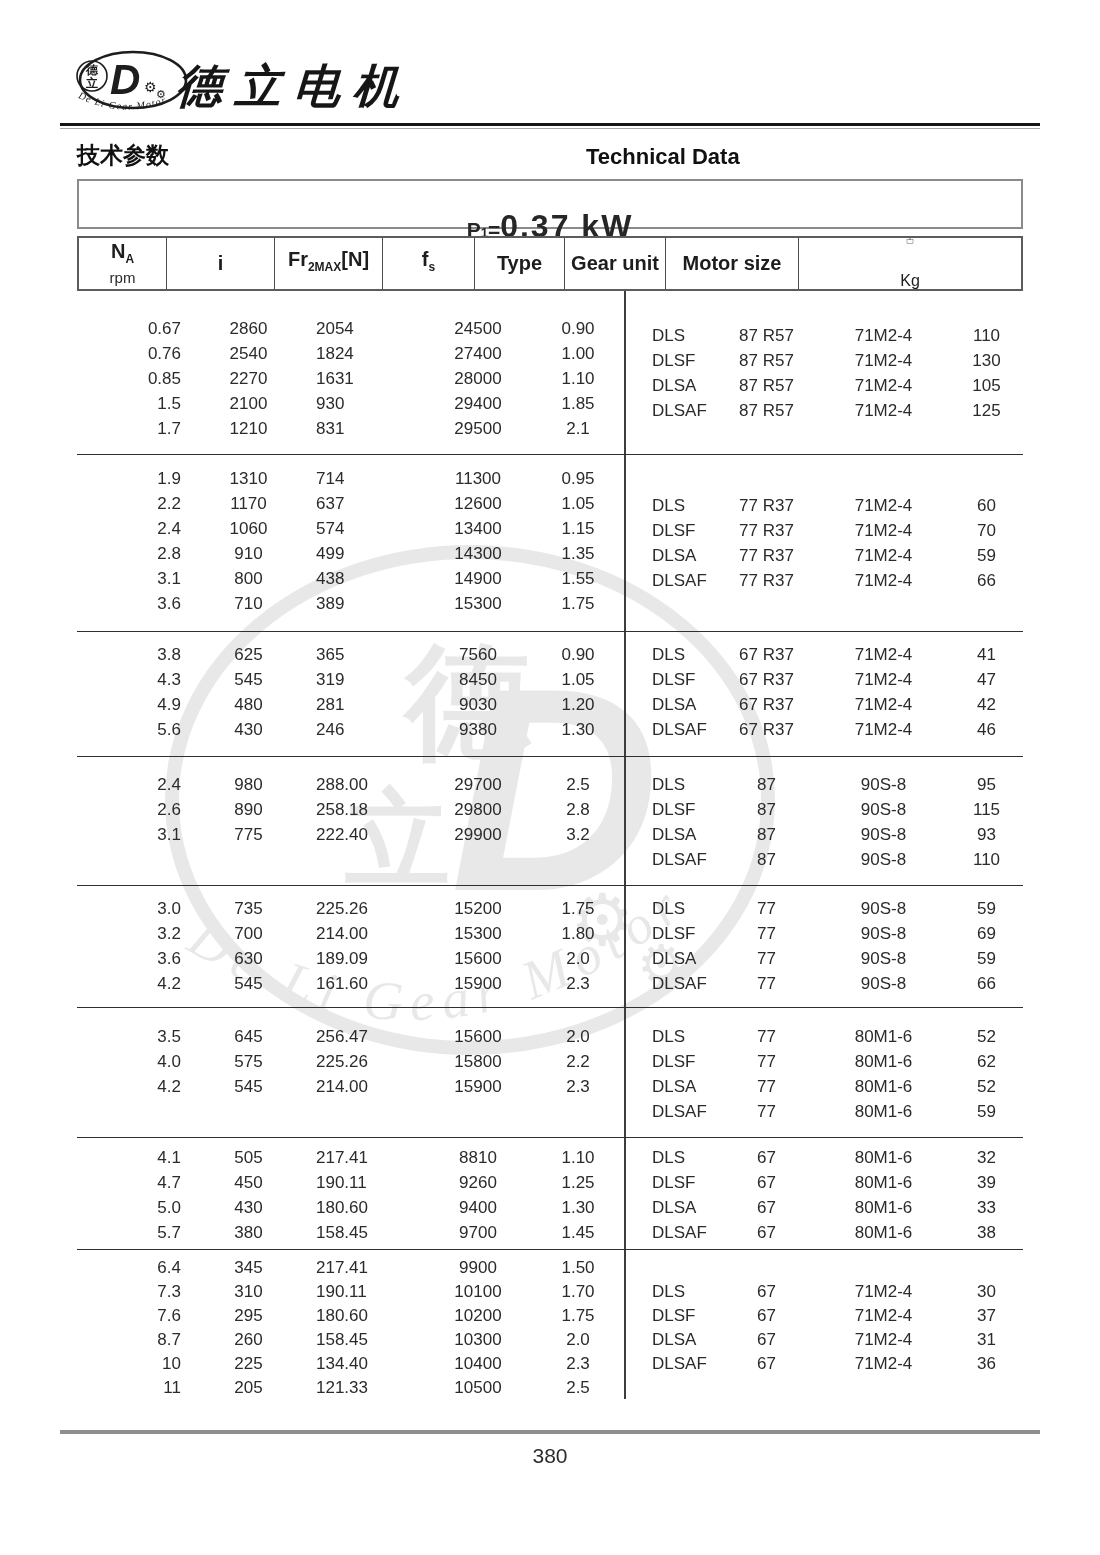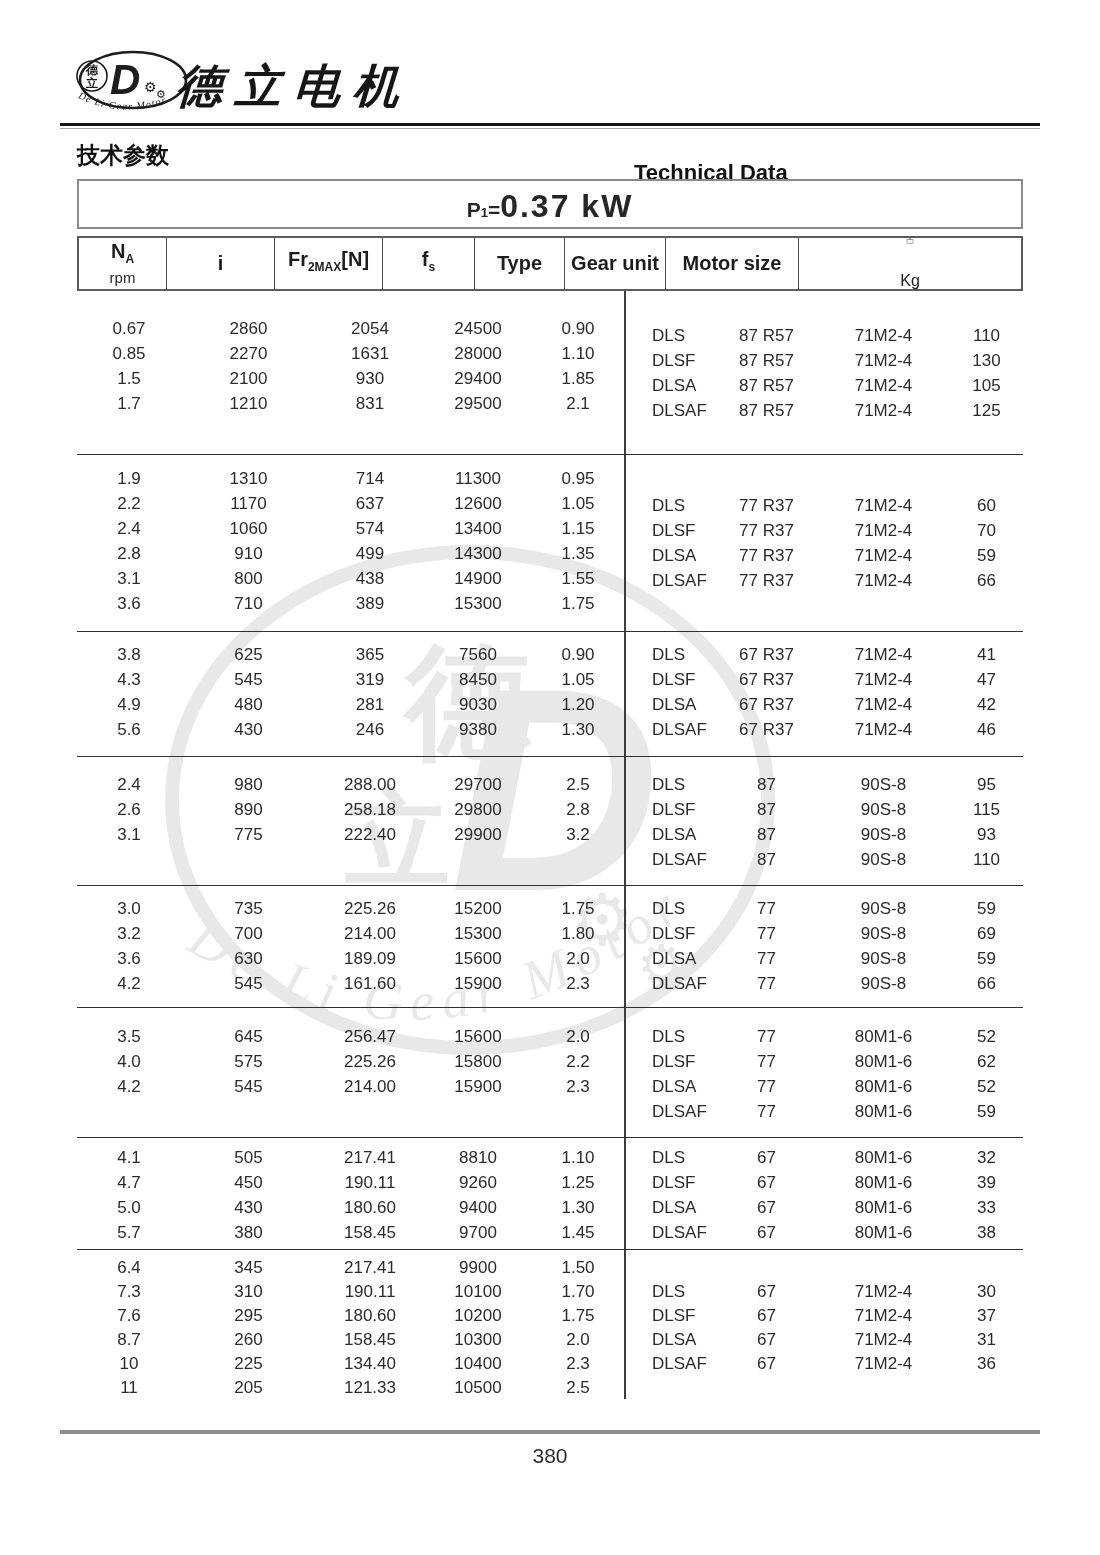--- a/index.html
+++ b/index.html
@@ -13,32 +13,32 @@
   .logo-svg { position:absolute; left:66px; top:46px; width:134px; height:80px; }
   .brand-cn {
     position:absolute; left:176px; top:56px; font-size:46px; font-weight:bold;
     font-family:"Liberation Serif", serif; letter-spacing:13px; color:#161616;
     font-style:italic; transform:skewX(-3deg);
   }
   .top-rule { position:absolute; left:60px; top:123px; width:980px; height:3px; background:#151515; }
   .sub-rule { position:absolute; left:60px; top:128px; width:980px; height:1px; background:#a8a8a8; }
 
   .title-cn { position:absolute; left:77px; top:140px; font-size:23px; font-weight:bold; color:#111; }
-  .title-en { position:absolute; left:586px; top:160px; font-size:22px; font-weight:bold; color:#111;margin-left:48px; }
+  .title-en { position:absolute; left:586px; top:144px; font-size:22px; font-weight:bold; color:#111; }
 
   
   .power-box {
     position:absolute; left:77px; top:179px; width:946px; height:50px;
     border:2px solid #8a8a8a; display:flex; align-items:baseline; justify-content:center;
     padding-top:7px;
   }
   .power-box .p-base { font-size:21px; font-weight:bold; }
   .power-box sub { font-size:13px; font-weight:bold; }
   .power-box .p-eq { font-size:21px; font-weight:bold; }
-  .power-box .p-val { font-size:32px; font-weight:bold; letter-spacing:2px; }
+  .power-box .p-val { font-size:32px; font-weight:bold; letter-spacing:2px;margin-top:20px; }
 
   
   .thead {
     position:absolute; left:77px; top:236px; width:946px; height:55px;
     border:2px solid #5c5c5c; display:flex;
   }
   .th { display:flex; flex-direction:column; align-items:center; justify-content:center;
         border-right:1.5px solid #4c4c4c; height:100%; }
   .th:last-child { border-right:none; flex:1;gap:28px; }
   .th .h-main { font-size:20px; font-weight:bold; line-height:21px; color:#1d1d1d; }
@@ -50,22 +50,22 @@
 
   
   .tbody { position:absolute; left:77px; top:291px; width:946px; height:1114px; }
   .vline { position:absolute; left:547px; top:0; width:2px; height:1108px; background:#3d3d3d; }
   .block { position:relative; width:100%; border-bottom:1px solid #303030; }
   .block.last { border-bottom:none; }
   .bleft { width:547px; }
   .bright { position:absolute; left:549px; top:0; width:397px; display:flex; flex-direction:column; }
   .bright.v-center { height:100%; justify-content:center; }
   .row { display:flex; height:var(--rh,25px); line-height:var(--rh,25px); font-size:17px; color:#2b2b2b; }
-  .c1{width:104px;text-align:center} .c2{width:135px;text-align:center}
-  .c3{width:108px;text-align:center} .c4{width:108px;text-align:center}
+  .c1{width:104px;text-align:right} .c2{width:135px;text-align:center}
+  .c3{width:108px;} .c4{width:108px;text-align:center}
   .c5{width:92px;text-align:center}
   .c6{width:90px;text-align:left;padding-left:26px} .c7{width:101px;text-align:center}
   .c8{width:133px;text-align:center} .c9{width:73px;text-align:center}
 
   
   .bottom-rule { position:absolute; left:60px; top:1430px; width:980px; height:4px; background:#8e8e8e; }
   .page-number { position:absolute; left:0; top:1444px; width:100%; text-align:center; font-size:21px; color:#2e2e2e; }
 
   
   .watermark { position:absolute; left:150px; top:545px; width:640px; height:560px; opacity:0.085; z-index:0; }
@@ -159,20 +159,27 @@
     <div class="block" style="height: 164px; padding-top: 25px; --rh: 25px;">
           <div class="bleft">
             <div class="row">
               <span class="c1">0.67</span>
               <span class="c2">2860</span>
               <span class="c3">2054</span>
               <span class="c4">24500</span>
               <span class="c5">0.90</span>
             </div>
             <div class="row">
+              <span class="c1">0.76</span>
+              <span class="c2">2540</span>
+              <span class="c3">1824</span>
+              <span class="c4">27400</span>
+              <span class="c5">1.00</span>
+            </div>
+            <div class="row">
               <span class="c1">0.85</span>
               <span class="c2">2270</span>
               <span class="c3">1631</span>
               <span class="c4">28000</span>
               <span class="c5">1.10</span>
             </div>
             <div class="row">
               <span class="c1">1.5</span>
               <span class="c2">2100</span>
               <span class="c3">930</span>

